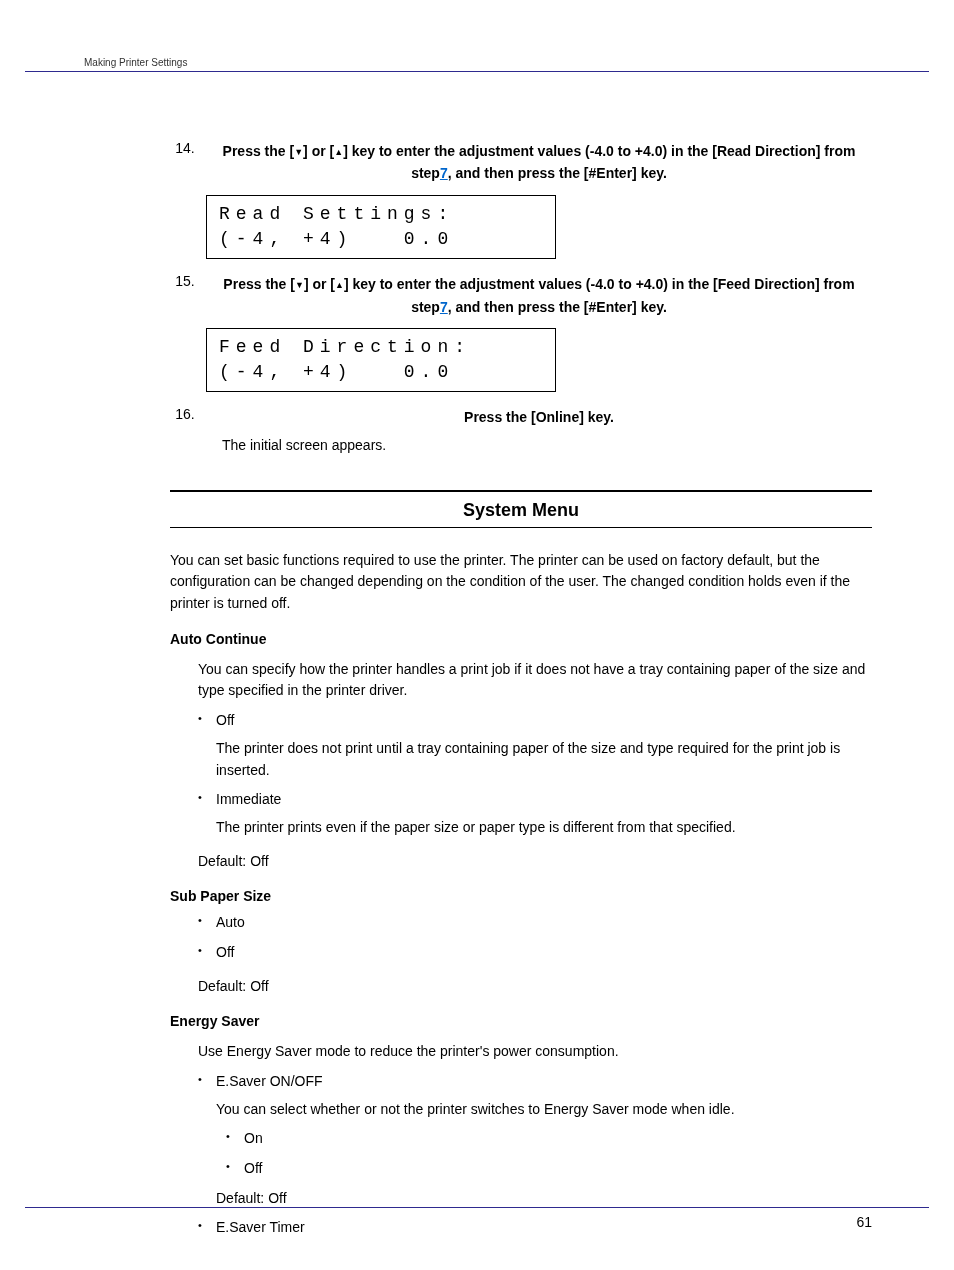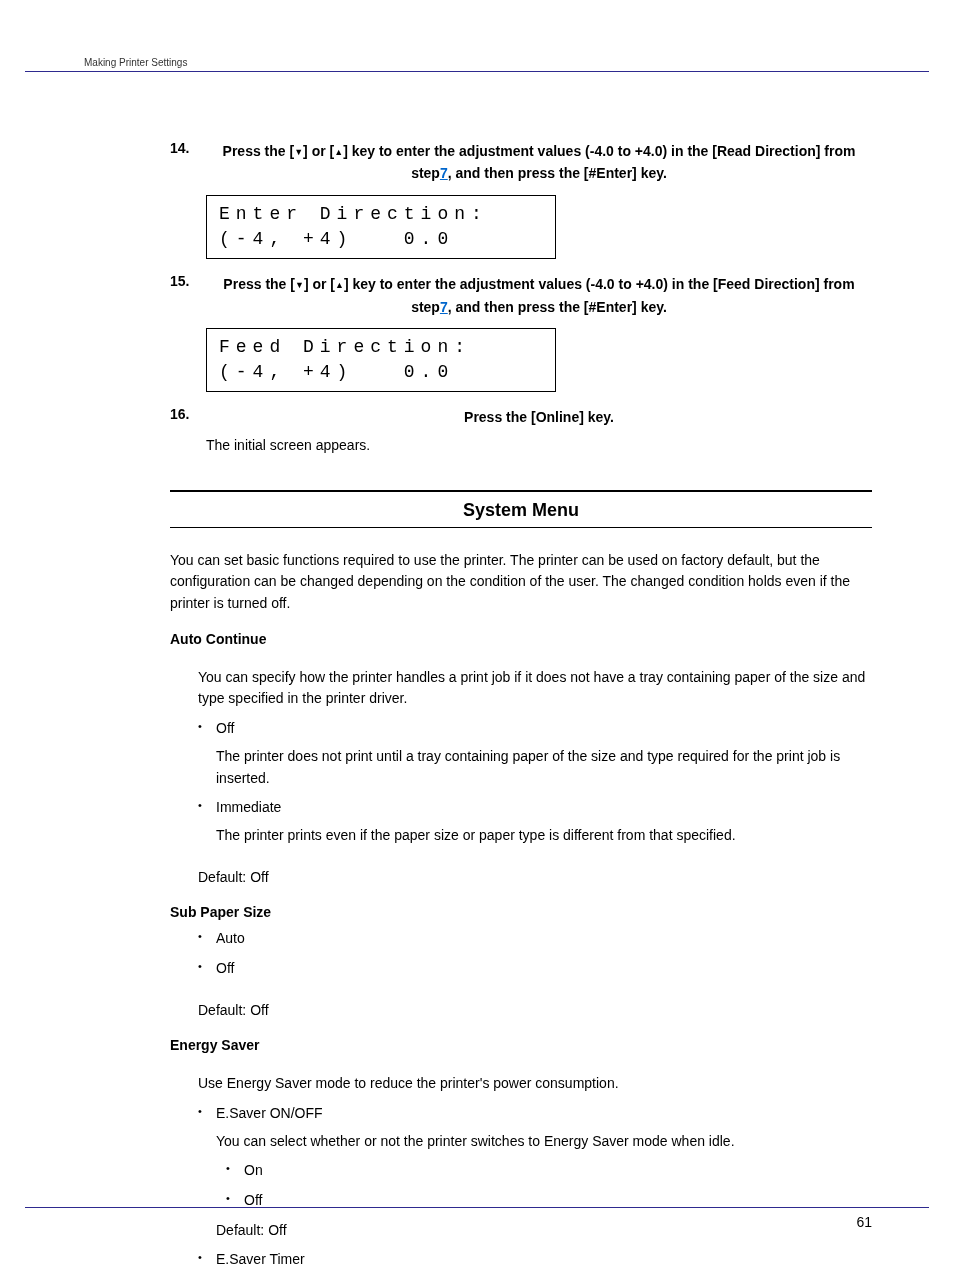--- a/index.html
+++ b/index.html
@@ -37,22 +37,22 @@
     left: 170px;
     top: 140px;
     right: 82px;
   }
   .step-row {
     display: flex;
     margin-bottom: 4px;
   }
   .step-num {
     width: 36px;
-    font-weight: bold;
-    text-align: left;
+    font-weight: normal;
+    text-align: center;
     padding-right: 6px;
     flex-shrink: 0;
   }
   .step-body {
     flex: 1;
     text-align: center;
   }
   .step-body .bold-line {
     font-weight: bold;
     line-height: 1.6;
@@ -67,21 +67,21 @@
     width: 350px;
     padding: 6px 12px;
     margin: 10px 0 14px 36px;
     font-family: "Courier New", monospace;
     font-size: 18px;
     letter-spacing: 6px;
     line-height: 1.4;
     white-space: pre;
   }
   .sub-p {
-    margin-left: 36px;
+    margin-left: 52px;
     margin-top: 6px;
     line-height: 1.5;
   }
   .section-heading {
     margin-top: 34px;
     border-top: 2px solid #000;
     border-bottom: 1px solid #000;
     padding: 8px 0 6px 0;
     font-size: 18px;
     font-weight: bold;
@@ -90,21 +90,21 @@
   .intro-p {
     margin-top: 22px;
     line-height: 1.55;
   }
   .dt {
     font-weight: bold;
     margin-top: 16px;
   }
   .dd {
     margin-left: 28px;
-    margin-top: 20px;
+    margin-top: 12px;
     line-height: 1.55;
   }
   .bullet-row {
     display: flex;
     margin-left: 28px;
     margin-top: 8px;
   }
   .bullet-row .dot {
     width: 18px;
     font-size: 11px;
@@ -164,21 +164,21 @@
   <div class="content">
 
     <div class="step-row">
       <div class="step-num">14.</div>
       <div class="step-body">
         <div class="bold-line">
           <span>Press the [</span><span class="tri">▼</span><span>] or [</span><span class="tri">▲</span><span>] key to enter the adjustment values (-4.0 to +4.0) in the [Read Direction] from step</span><span class="link">7</span><span>, and then press the [#Enter] key.</span>
         </div>
       </div>
     </div>
-    <div class="lcd-box"><span>Enter Direction:</span>
+    <div class="lcd-box"><span>Read Settings:</span>
 <span>(-4, +4)   0.0</span></div>
 
     <div class="step-row">
       <div class="step-num">15.</div>
       <div class="step-body">
         <div class="bold-line">
           <span>Press the [</span><span class="tri">▼</span><span>] or [</span><span class="tri">▲</span><span>] key to enter the adjustment values (-4.0 to +4.0) in the [Feed Direction] from step</span><span class="link">7</span><span>, and then press the [#Enter] key.</span>
         </div>
       </div>
     </div>

